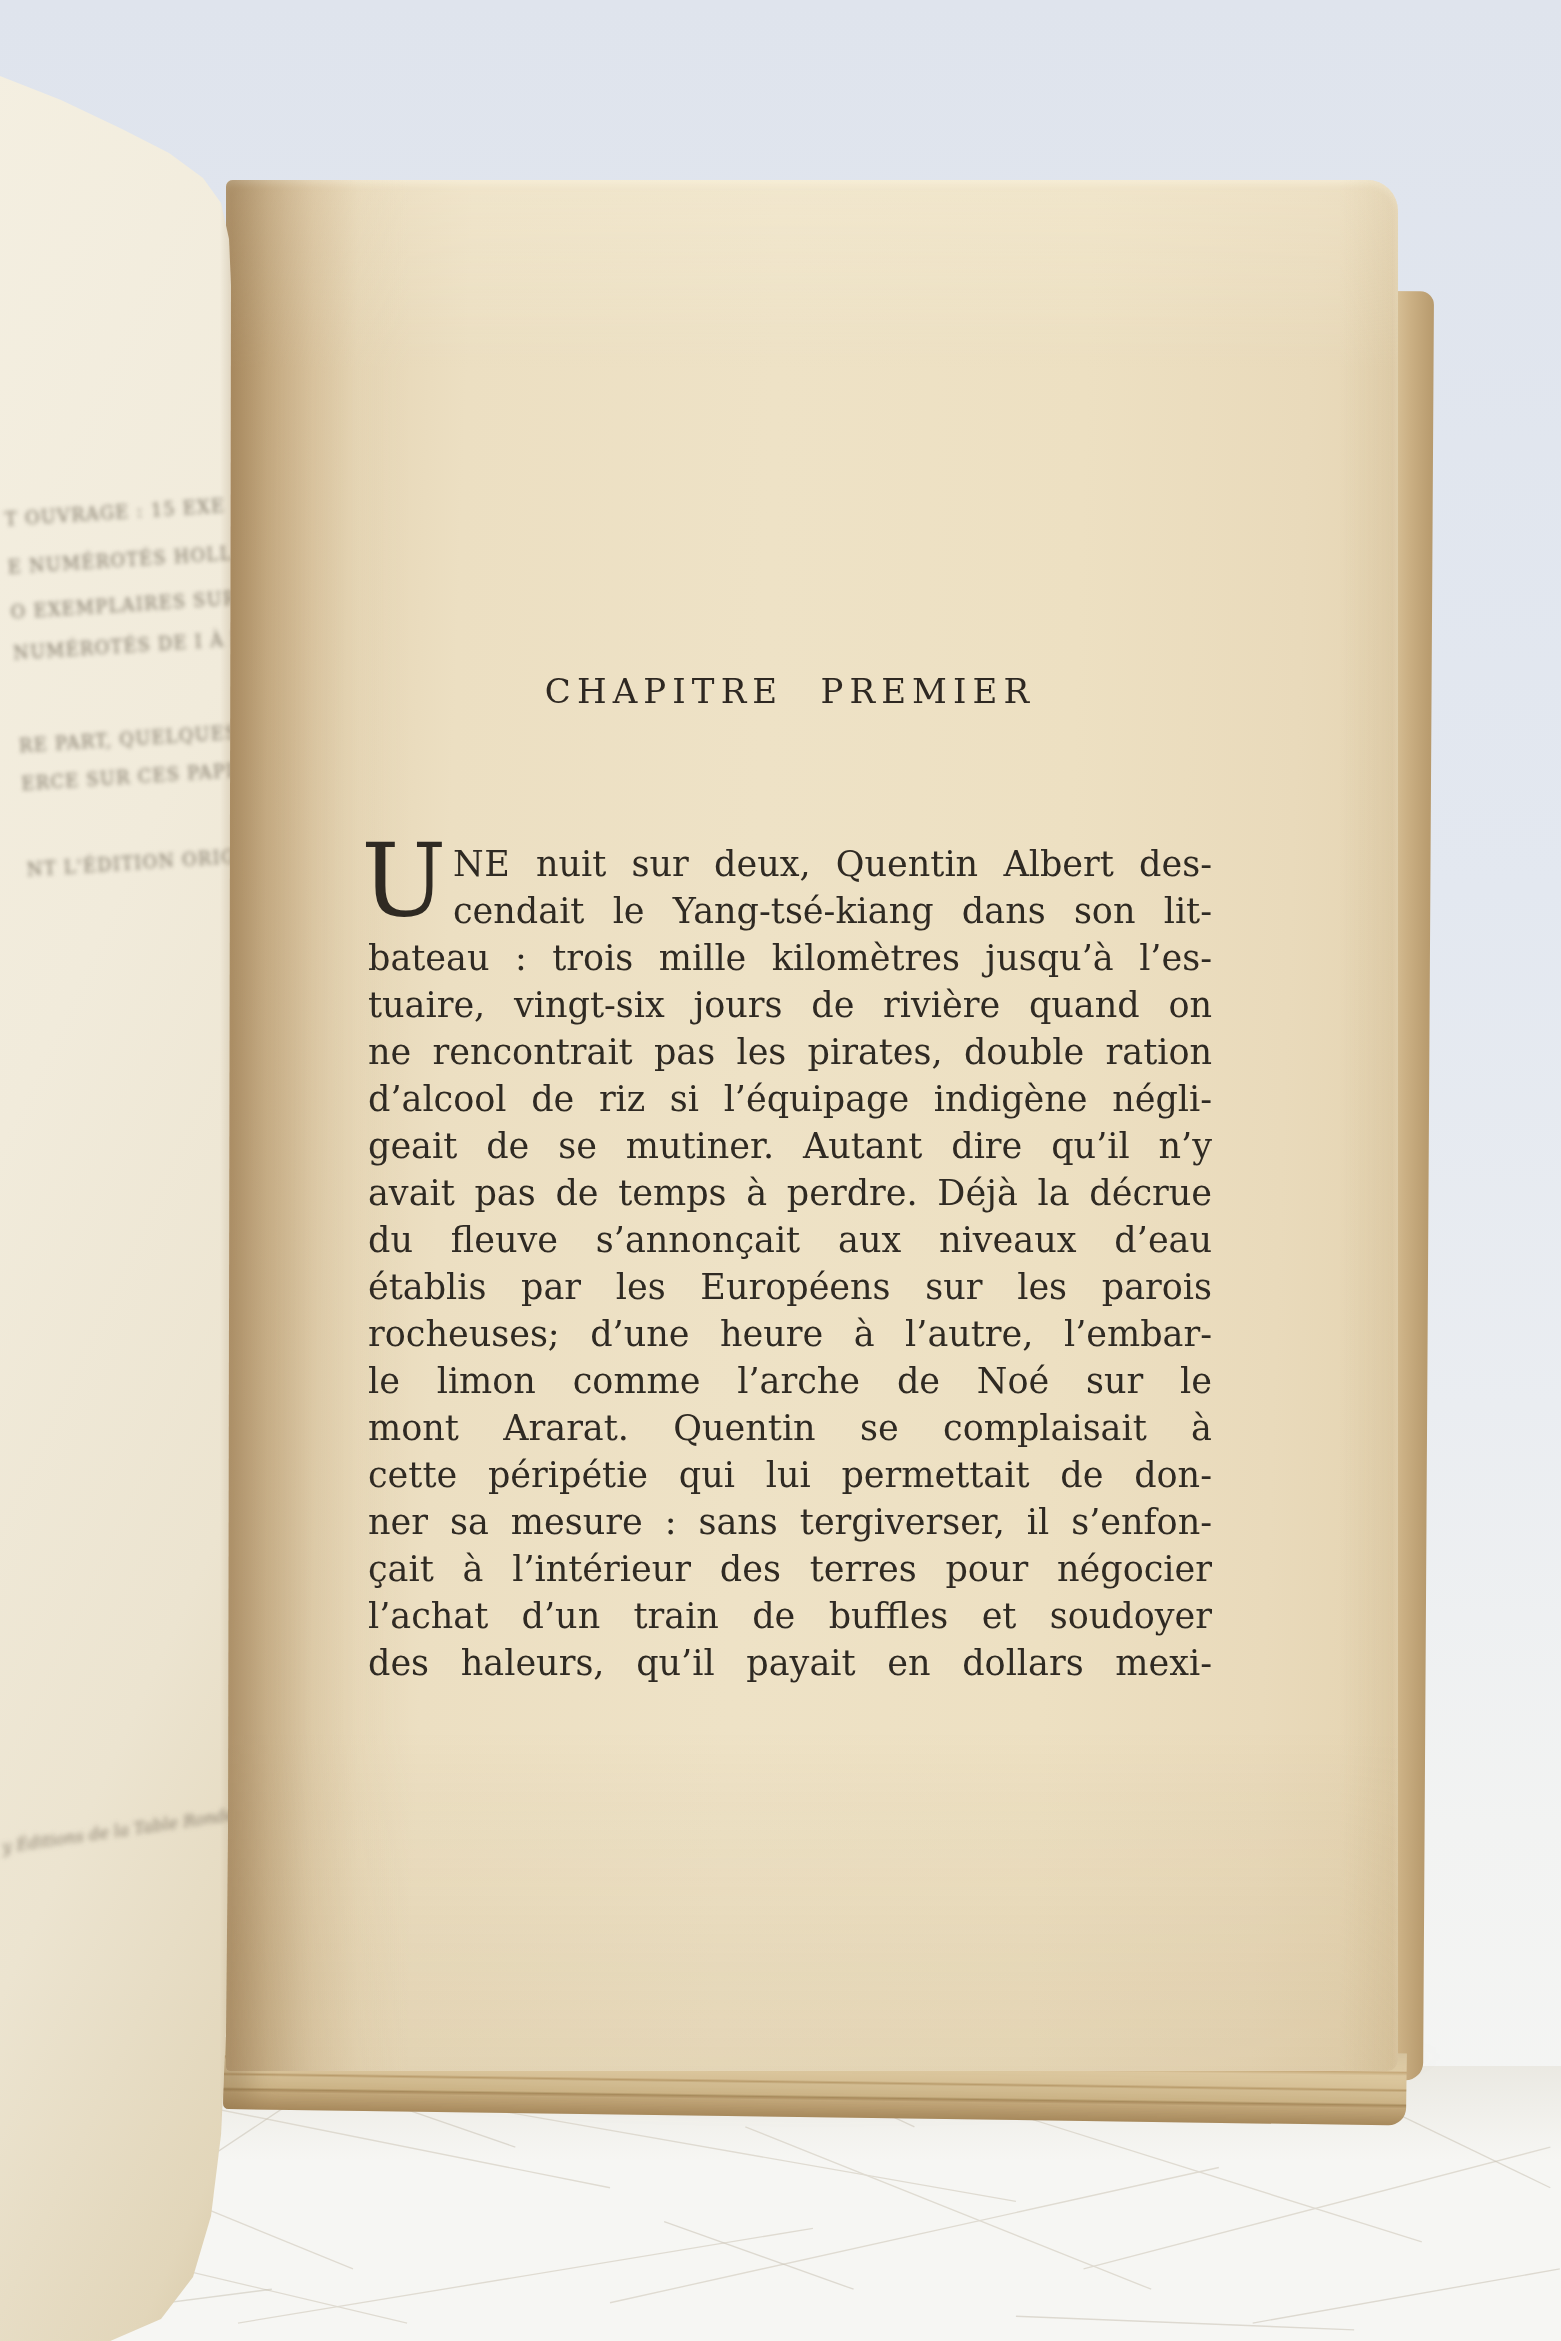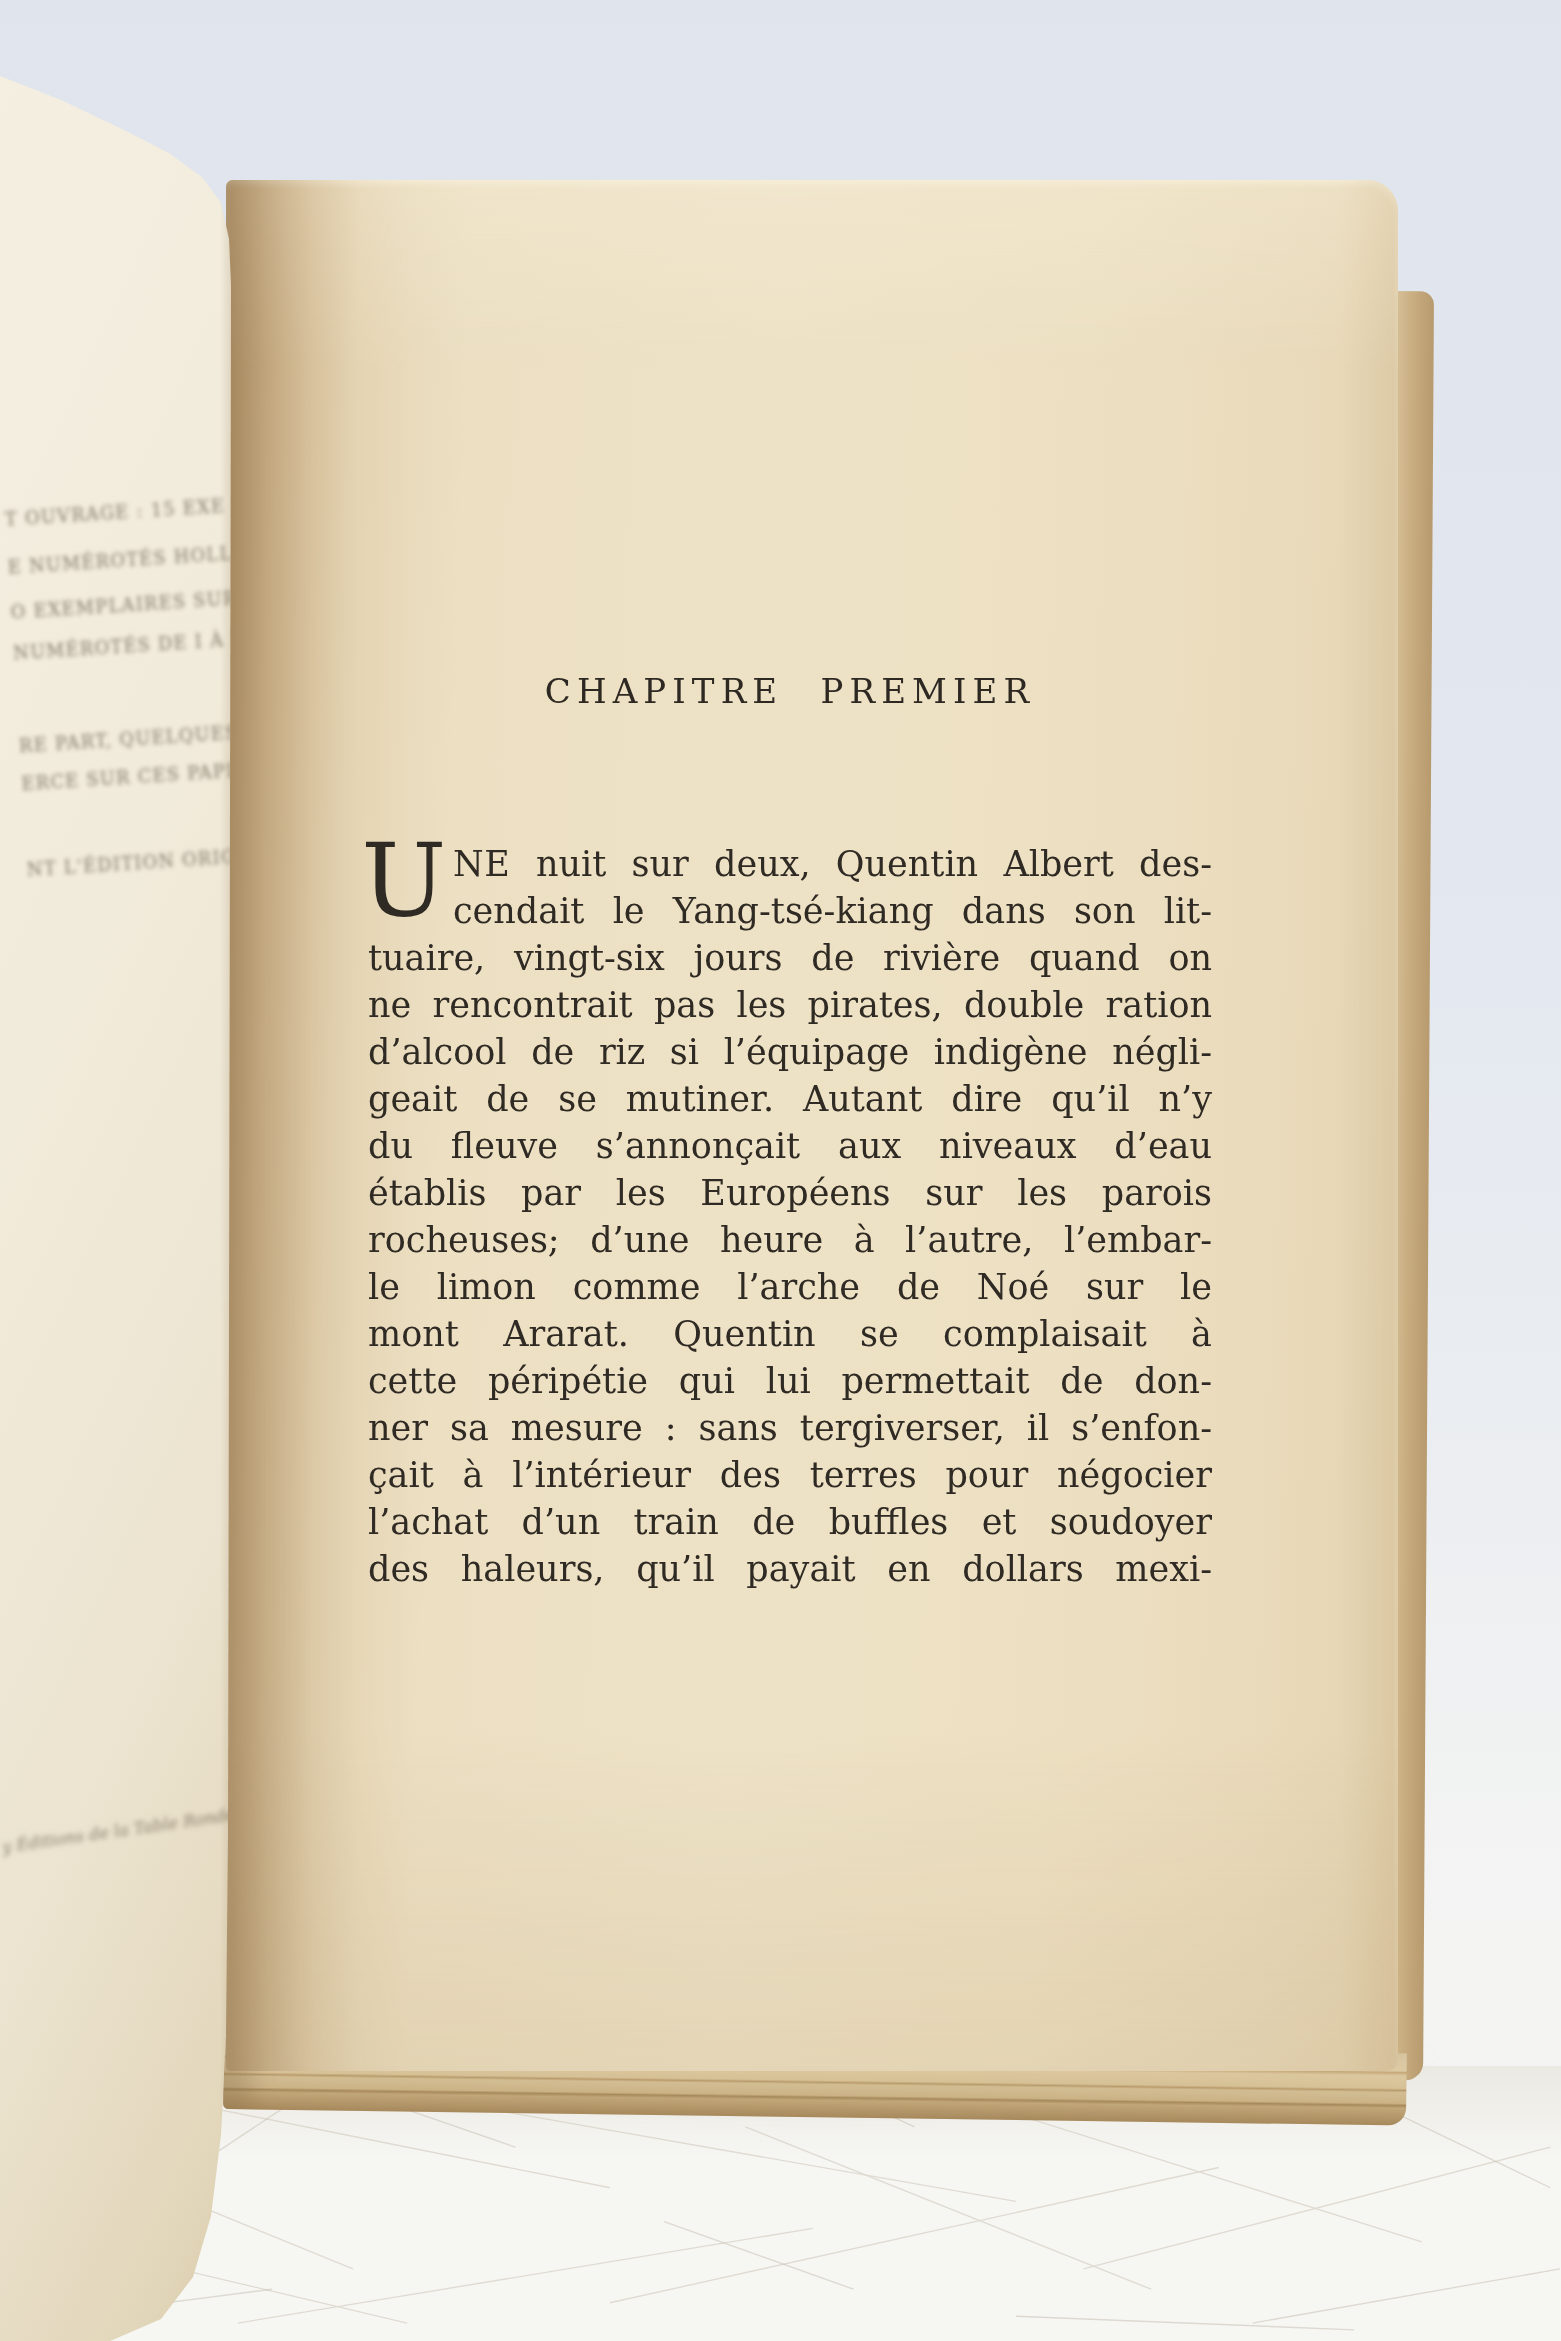--- a/index.html
+++ b/index.html
@@ -138,24 +138,26 @@
   <div class="fore-edge"></div>
   <div class="page-block-bottom"></div>
 
   <div class="main-page">
     <div class="chapter-heading">CHAPITRE PREMIER</div>
 
     <div class="para">
       <span class="dropcap">U</span>
       <div class="bline indent"><span class="sc">NE</span> <span>nuit sur deux, Quentin Albert des-</span></div>
       <div class="bline indent">cendait le Yang-tsé-kiang dans son lit-</div>
+      <div class="bline">bateau : trois mille kilomètres jusqu’à l’es-</div>
       <div class="bline">tuaire, vingt-six jours de rivière quand on</div>
       <div class="bline">ne rencontrait pas les pirates, double ration</div>
       <div class="bline">d’alcool de riz si l’équipage indigène négli-</div>
       <div class="bline">geait de se mutiner. Autant dire qu’il n’y</div>
+      <div class="bline">avait pas de temps à perdre. Déjà la décrue</div>
       <div class="bline">du fleuve s’annonçait aux niveaux d’eau</div>
       <div class="bline">établis par les Européens sur les parois</div>
       <div class="bline">rocheuses; d’une heure à l’autre, l’embar-</div>
       <div class="bline">le limon comme l’arche de Noé sur le</div>
       <div class="bline">mont Ararat. Quentin se complaisait à</div>
       <div class="bline">cette péripétie qui lui permettait de don-</div>
       <div class="bline">ner sa mesure : sans tergiverser, il s’enfon-</div>
       <div class="bline">çait à l’intérieur des terres pour négocier</div>
       <div class="bline">l’achat d’un train de buffles et soudoyer</div>
       <div class="bline">des haleurs, qu’il payait en dollars mexi-</div>

